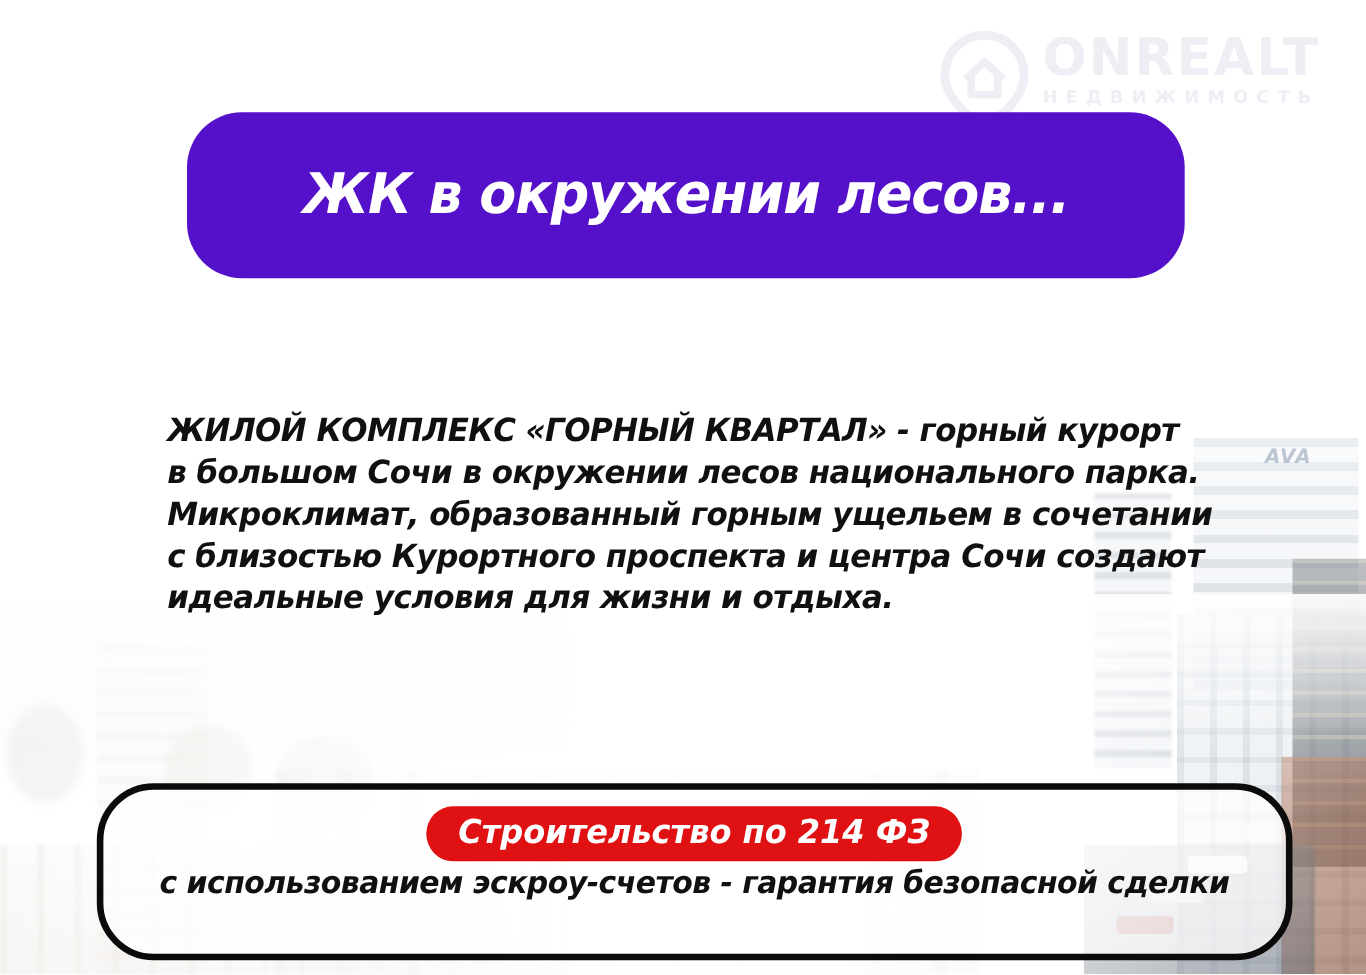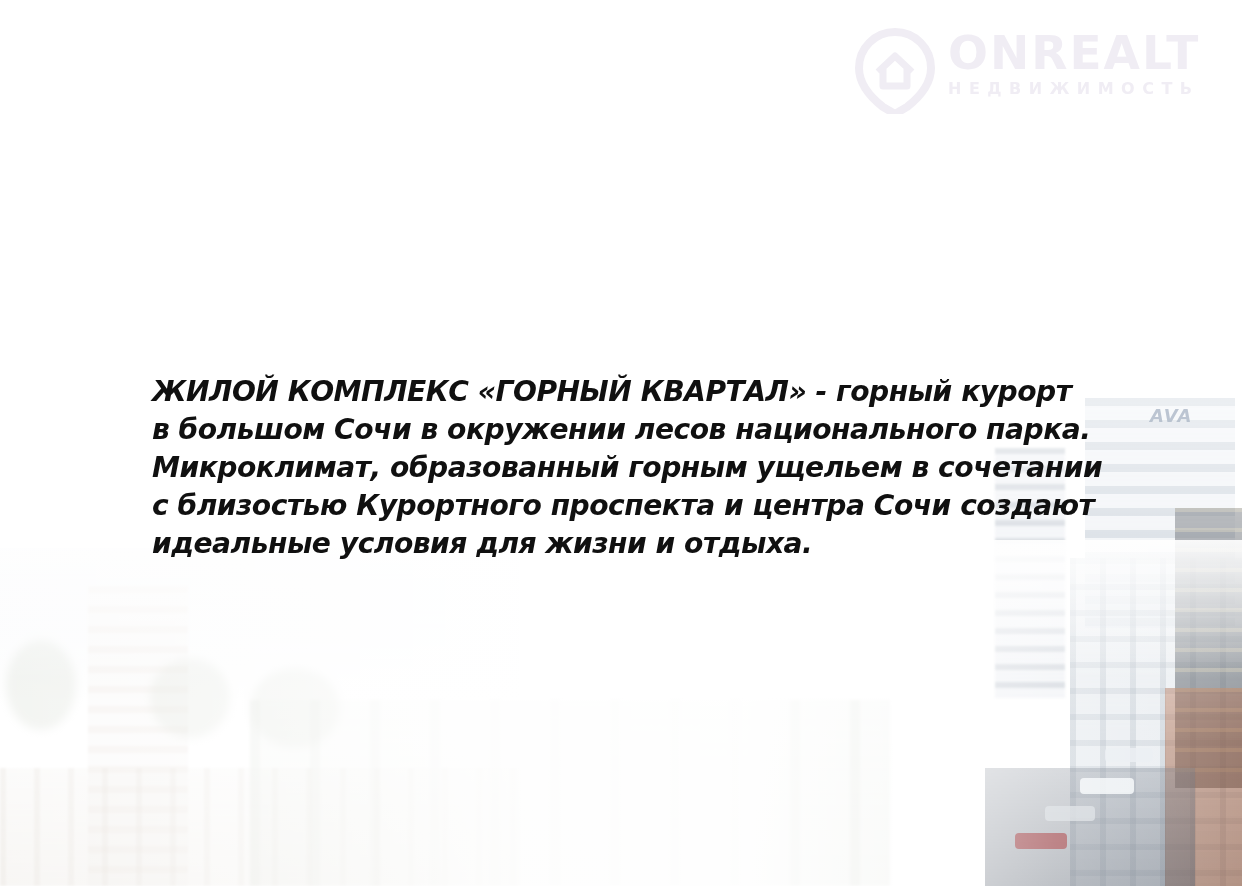--- a/index.html
+++ b/index.html
@@ -217,23 +217,30 @@
         <path d="M43 4c20 0 36 16 36 36 0 16-10 28-24 39l-12 7-12-7C17 68 7 56 7 40 7 20 23 4 43 4z" fill="none" stroke="#f0edf4" stroke-width="8"></path>
         <path d="M26 44 43 28 60 44 M31 40v18h24V40" fill="none" stroke="#f0edf4" stroke-width="7" stroke-linejoin="round"></path>
       </svg>
     </span>
     <span class="logo-text">
       <div class="logo-brand">ONREALT</div>
       <div class="logo-sub">НЕДВИЖИМОСТЬ</div>
     </span>
   </div>
 
+  <div class="banner">
+    <div class="banner-title">ЖК в окружении лесов...</div>
+  </div>
 
   <div class="desc">
     <div class="line">ЖИЛОЙ КОМПЛЕКС «ГОРНЫЙ КВАРТАЛ» - горный курорт</div>
     <div class="line">в большом Сочи в окружении лесов национального парка.</div>
     <div class="line">Микроклимат, образованный горным ущельем в сочетании</div>
     <div class="line">с близостью Курортного проспекта и центра Сочи создают</div>
     <div class="line">идеальные условия для жизни и отдыха.</div>
   </div>
 
+  <div class="footer-box">
+    <div class="law-badge">Строительство по 214 ФЗ</div>
+    <div class="escrow-text">с использованием эскроу-счетов - гарантия безопасной сделки</div>
+  </div>
 
 </div>
 
 </body></html>

